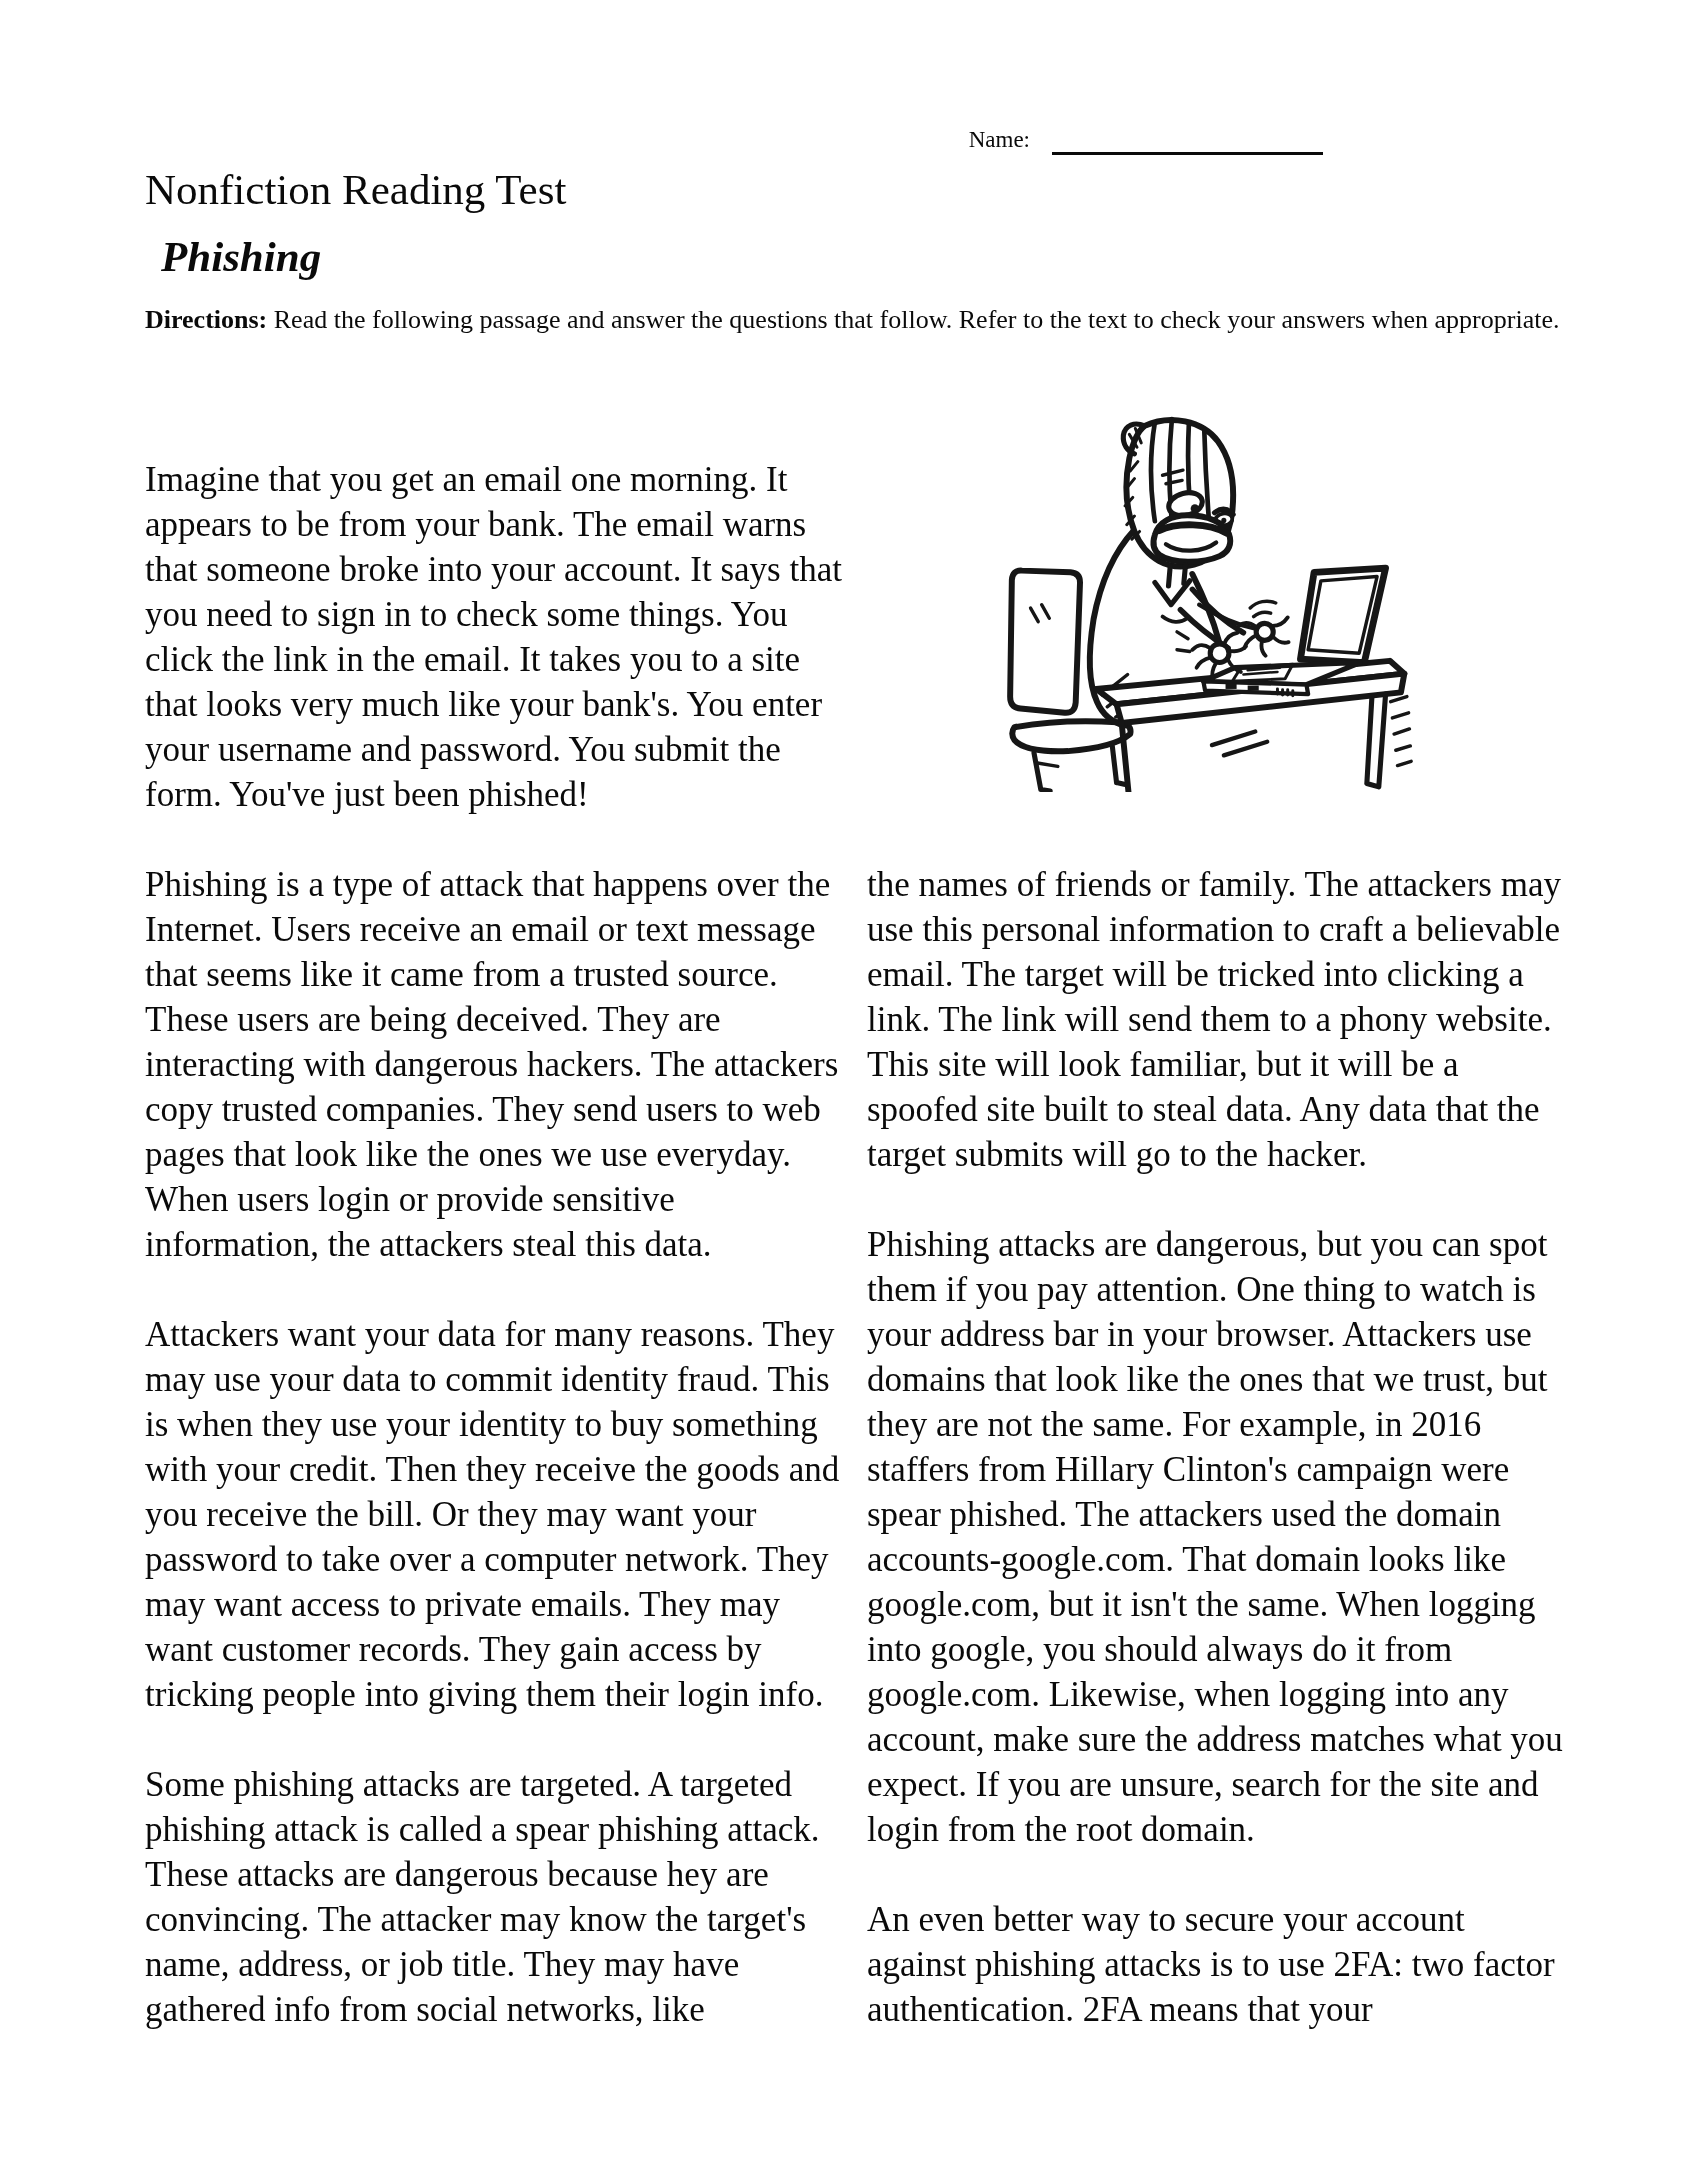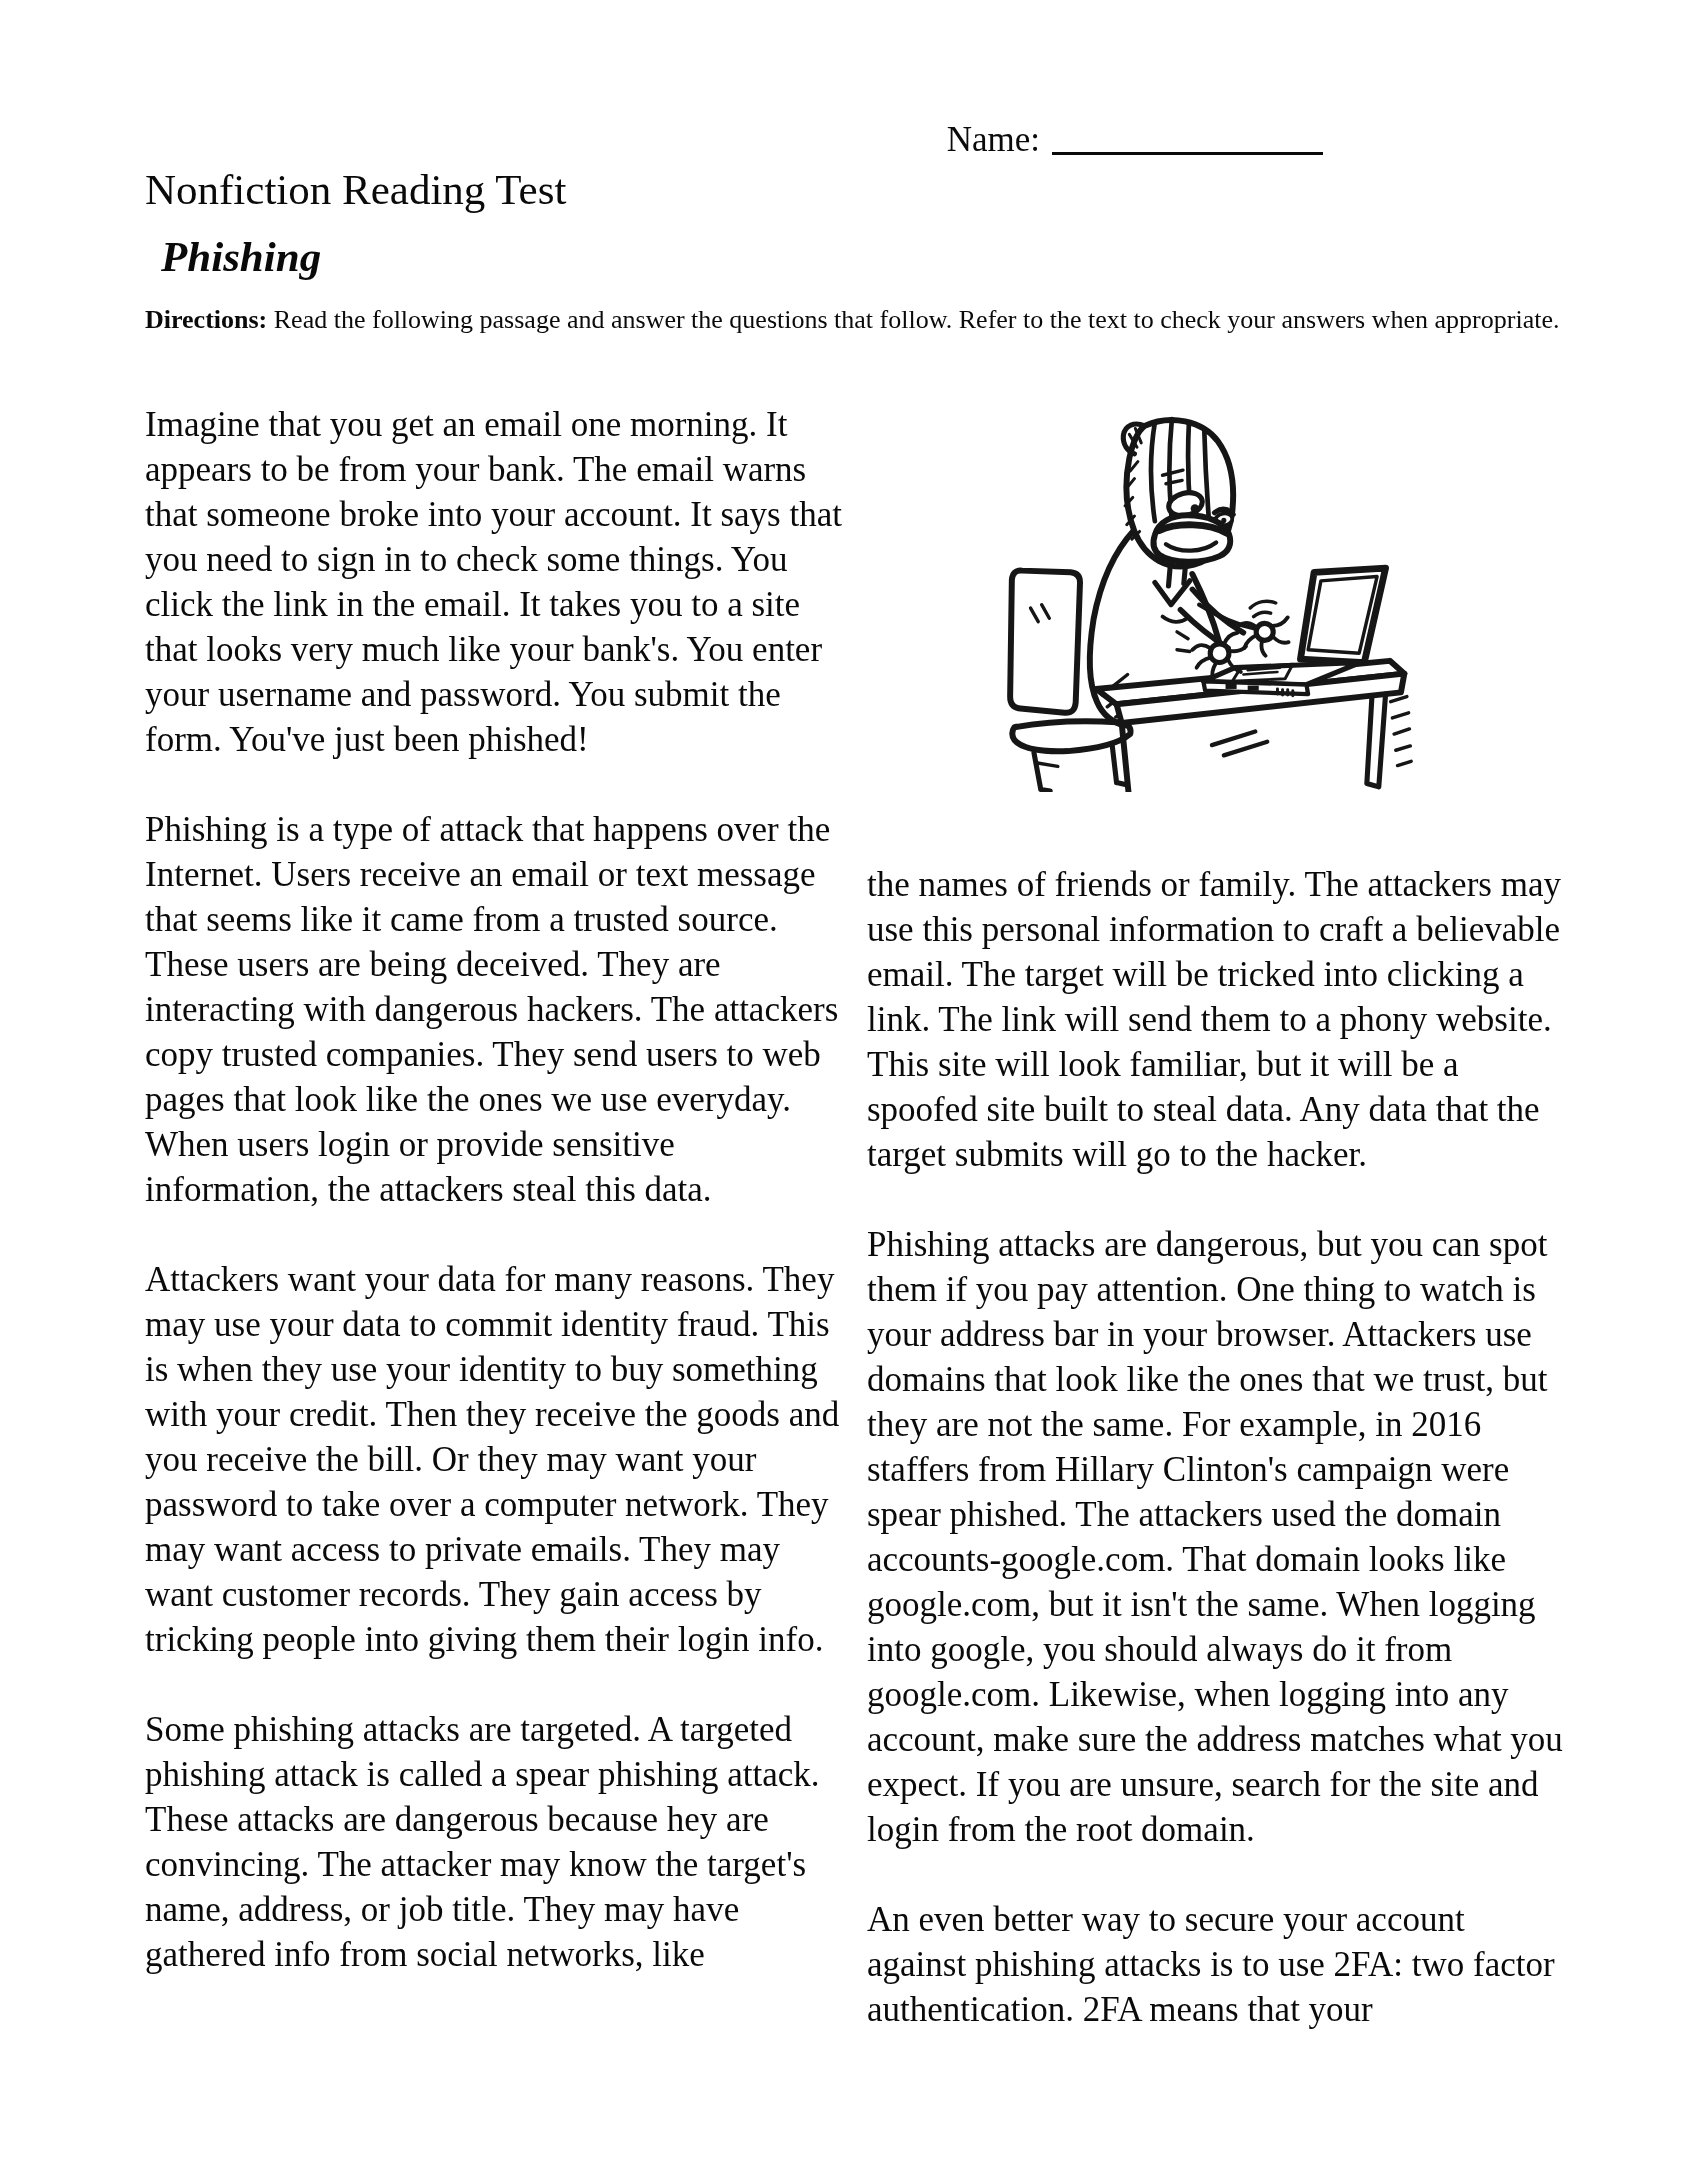--- a/index.html
+++ b/index.html
@@ -14,23 +14,23 @@
     overflow: hidden;
   }
   .name-row {
     display: flex;
     justify-content: flex-end;
     align-items: flex-end;
     padding-right: 249px;
     height: 37px;
   }
   .name-label {
-    font-size: 35px;
+    font-size: 23px;
     line-height: 31px;
-    margin-right: 12px;
+    margin-right: 22px;
   }
   .name-line {
     width: 271px;
     height: 29px;
     border-bottom: 3.4px solid #0a0a0a;
   }
   .page-title {
     margin: 8.5px 0 0 0;
     font-size: 43px;
     line-height: 51px;
@@ -46,20 +46,21 @@
   .directions {
     margin: 13.6px 0 0 0;
     font-size: 26px;
     line-height: 43px;
   }
   .directions .dir-label { font-weight: bold; }
   .columns {
     display: flex;
     gap: 17px;
     margin-top: 61px;
+    align-items: flex-end;
   }
   .col { width: 705px; }
   .col p {
     margin: 0 0 45px 0;
     font-size: 35px;
     line-height: 45px;
   }
   .illustration-wrap {
     width: 464px;
     height: 390px;

